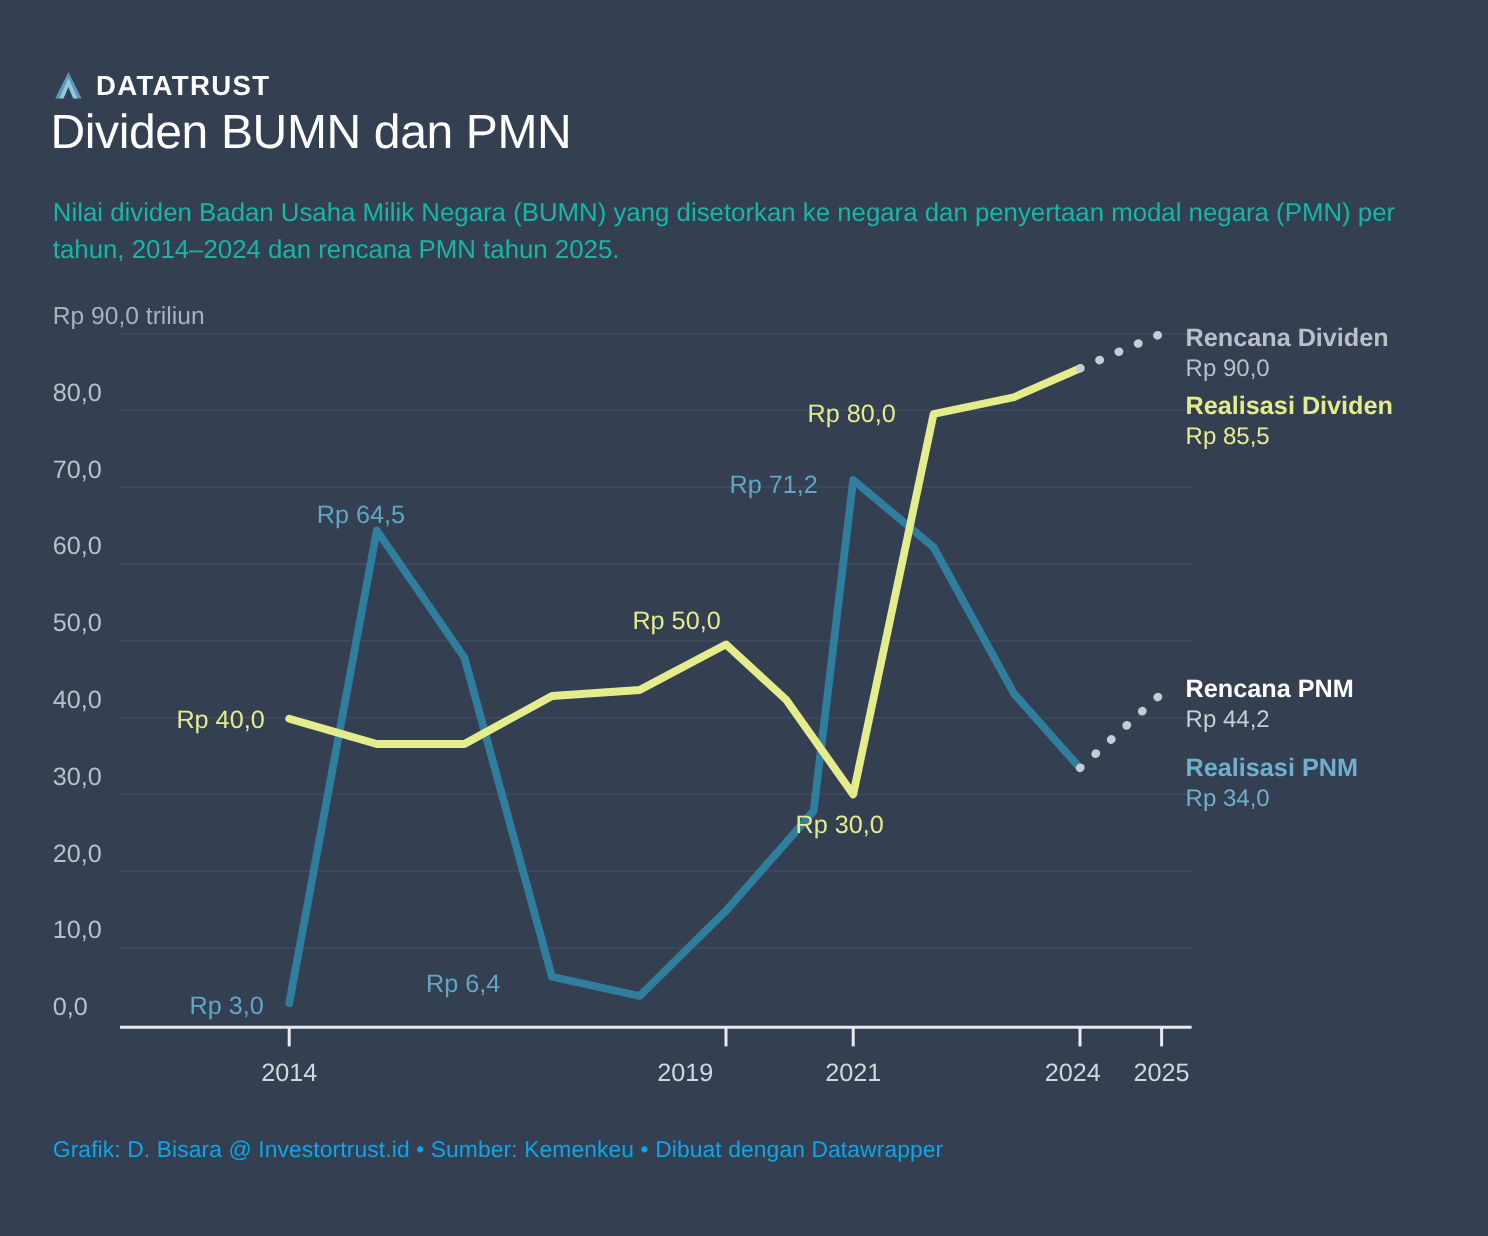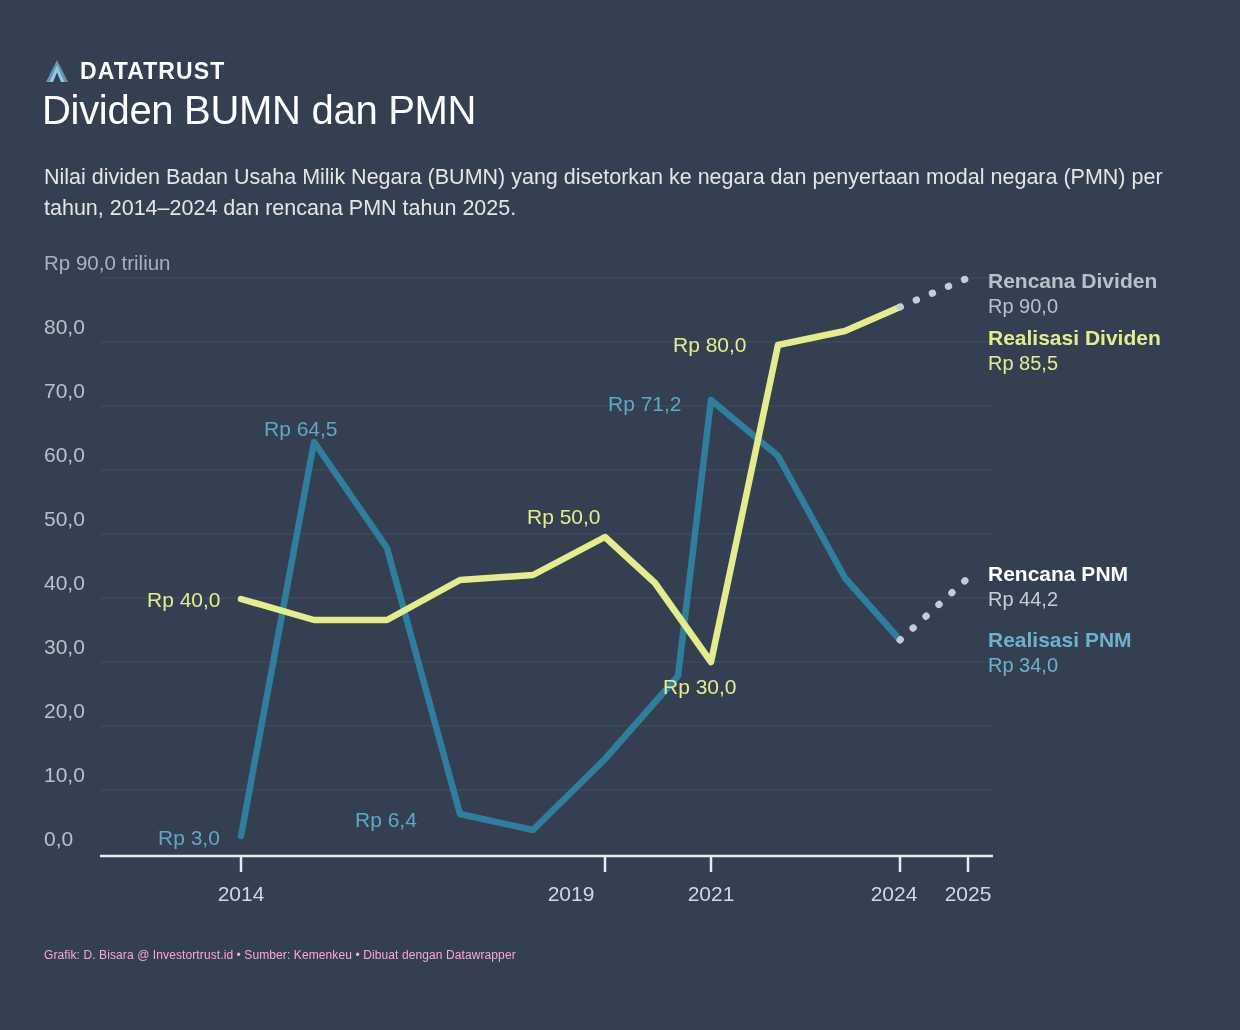--- a/index.html
+++ b/index.html
@@ -45,21 +45,21 @@
     font-size: 40px;
     font-weight: normal;
     letter-spacing: -0.3px;
     white-space: nowrap;
   }
   .chart-subtitle {
     position: absolute;
     left: 44px;
     top: 162px;
     width: 1160px;
-    color: #e5e5e5;
+    color: #14b8a6;
     font-size: 21.5px;
     line-height: 31px;
     font-weight: normal;
   }
 
   
   .plot-wrap {
     position: absolute;
     left: 0;
     top: 0;
@@ -106,22 +106,22 @@
   .legend-val.white  { fill: #c8ced6; }
   .legend-name.yellow{ fill: #e4ec8c; }
   .legend-val.yellow { fill: #e4ec8c; }
   .legend-name.blue  { fill: #6fb0cc; }
   .legend-val.blue   { fill: #6fb0cc; }
 
   .footer-note {
     position: absolute;
     left: 44px;
     top: 948px;
-    color: #f9a8d4;
-    font-size: 12px;
+    color: #0ea5e9;
+    font-size: 19px;
     letter-spacing: 0.1px;
   }
 </style>
 </head>
 <body>
 
 <div id="page">
 
   <div class="brand-row">
     <svg class="brand-logo" viewBox="0 0 26 26">

